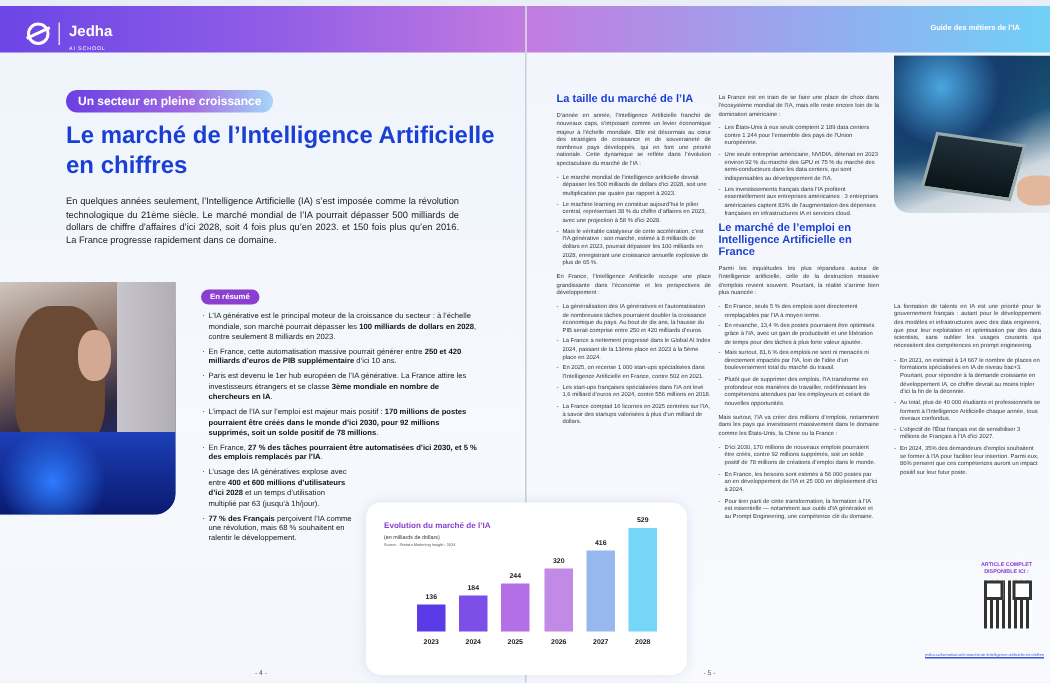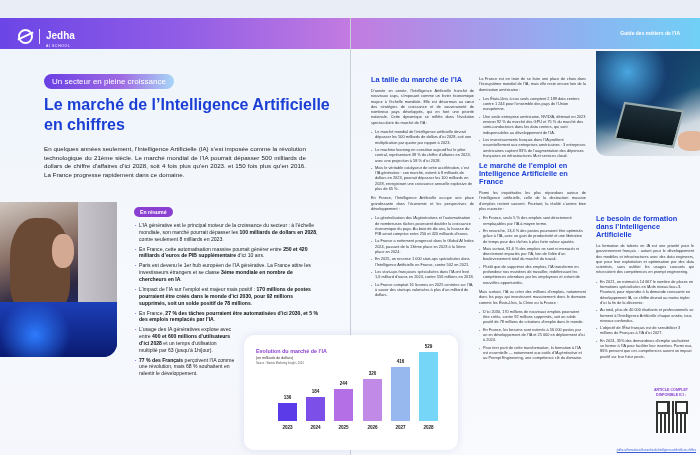--- a/index.html
+++ b/index.html
@@ -1,30 +1,30 @@
 <!DOCTYPE html>
 <html><head>
 <meta charset="utf-8">
 <style>
 *{box-sizing:border-box;margin:0;padding:0}
 body{width:700px;height:455px;overflow:hidden;font-family:"Liberation Sans",sans-serif;background:#e9eef6;position:relative}
-.spread{position:absolute;left:0;top:18px;width:700px;height:416px;display:flex}
+.spread{position:absolute;left:0;top:4px;width:700px;height:416px;display:flex}
 .page{position:relative;width:350px;height:455px;background:linear-gradient(180deg,#eef4fb 0%,#f6f9fd 60%,#f4f6fb 100%);overflow:hidden}
 .page.right{background:linear-gradient(180deg,#f2f6fc 0%,#f8fafd 100%);border-left:1px solid #c8cfdb}
 .banner{position:absolute;left:0;top:0;height:31px;width:100%}
 .left .banner{background:linear-gradient(90deg,#6b45e6 0%,#8f5ce6 50%,#c27be0 100%)}
 .right .banner{background:linear-gradient(90deg,#c27be0 0%,#9aa6ee 50%,#70d0f6 100%)}
 .logo{position:absolute;left:18px;top:7px;display:flex;align-items:center;gap:4px;color:#fff}
 .logo-mark{width:15px;height:15px;border:2px solid #fff;border-radius:50%;position:relative}
 .logo-mark:after{content:"";position:absolute;left:-3px;top:4px;width:17px;height:2px;background:#fff;transform:rotate(-25deg)}
 .logo-sep{width:1px;height:15px;background:#fff;opacity:.8;margin:0 2px}
 .logo-text{font-weight:bold;font-size:10px;line-height:9px}
 .logo-sub{font-size:3.5px;letter-spacing:.6px;display:block;margin-top:1px}
 .guide-title{position:absolute;right:20px;top:12px;color:#fff;font-weight:bold;font-size:5px}
-.pill{position:absolute;left:44px;top:56px;height:15px;padding:0 8px;border-radius:8px;background:linear-gradient(90deg,#6a3fe3,#a06ce3 60%,#a7d6f7);color:#fff;font-weight:normal;font-size:8px;line-height:15px}
+.pill{position:absolute;left:44px;top:56px;height:15px;padding:0 8px;border-radius:8px;background:linear-gradient(90deg,#6a3fe3,#a06ce3 60%,#a7d6f7);color:#fff;font-weight:bold;font-size:8px;line-height:15px}
 .h1{position:absolute;left:44px;top:77px;color:#1b3fd4;font-weight:bold;font-size:16px;line-height:20px;width:300px}
 .intro{position:absolute;left:44px;top:127px;width:262px;font-size:6.2px;line-height:8.6px;color:#222;text-align:justify}
 .photo1{position:absolute;left:0;top:184px;width:117px;height:155px;border-radius:0 0 14px 0;overflow:hidden;background:linear-gradient(160deg,#cfc7c0 0%,#8b7166 30%,#2d2740 55%,#142d8a 80%,#0a1e6e 100%)}
 .photo1 .hair{position:absolute;left:10px;top:16px;width:60px;height:95px;border-radius:40% 40% 30% 30%;background:#6b4a35}
 .photo1 .face{position:absolute;left:52px;top:32px;width:22px;height:34px;border-radius:45%;background:#d3a993}
 .photo1 .monitor{position:absolute;left:78px;top:0;width:40px;height:110px;background:linear-gradient(90deg,#c9c5cc,#b0adb5)}
 .photo1 .net{position:absolute;left:0;top:100px;width:117px;height:55px;background:radial-gradient(circle at 30% 60%,#2d7bff 0,transparent 40%),linear-gradient(180deg,#1c3fb8,#0a1a70)}
 .resume-tag{position:absolute;left:134px;top:189px;height:10px;padding:0 6px;border-radius:5px;background:#8a3fd0;color:#fff;font-size:5.2px;font-weight:bold;line-height:10px}
 .resume-list{position:absolute;left:135px;top:204px;width:185px;list-style:none}
 .resume-list li{font-size:5.1px;line-height:6.8px;color:#222;margin-bottom:3.2px;padding-left:4px;position:relative}
@@ -144,21 +144,20 @@
         <li>Pour tirer parti de cette transformation, la formation à l’IA est essentielle — notamment aux outils d’IA générative et au Prompt Engineering, une compétence clé du domaine.</li>
       </ul>
     </div>
 
     <div class="photo2">
       <div class="laptop"></div>
         <div class="hand"></div>
     </div>
 
     <div class="col" style="left:245px;top:197px;width:98px">
-      <h2>Le besoin de formation dans l’Intelligence Artificielle</h2>
       <p>La formation de talents en IA est une priorité pour le gouvernement français : autant pour le développement des modèles et infrastructures avec des data engineers, que pour leur exploitation et optimisation par des data scientists, sans oublier les usages courants qui nécessitent des compétences en prompt engineering.</p>
       <ul>
         <li>En 2021, on estimait à 14 667 le nombre de places en formations spécialisées en IA de niveau bac+3. Pourtant, pour répondre à la demande croissante en développement IA, ce chiffre devrait au moins tripler d’ici la fin de la décennie.</li>
         <li>Au total, plus de 40 000 étudiants et professionnels se forment à l’Intelligence Artificielle chaque année, tous niveaux confondus.</li>
         <li>L’objectif de l’État français est de sensibiliser 3 millions de Français à l’IA d’ici 2027.</li>
         <li>En 2024, 35% des demandeurs d’emploi souhaitent se former à l’IA pour faciliter leur insertion. Parmi eux, 86% pensent que ces compétences auront un impact positif sur leur futur poste.</li>
       </ul>
     </div>
 
     <div class="qr-label">ARTICLE COMPLET DISPONIBLE ICI :</div>

